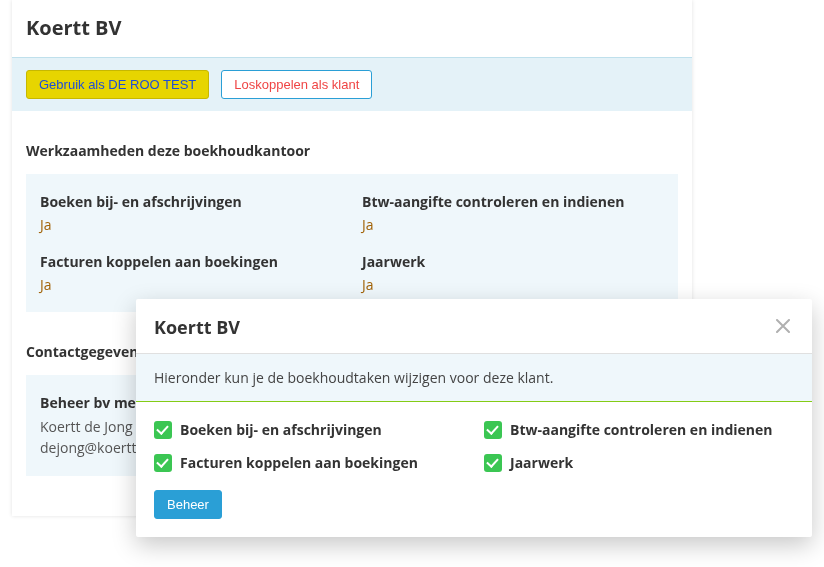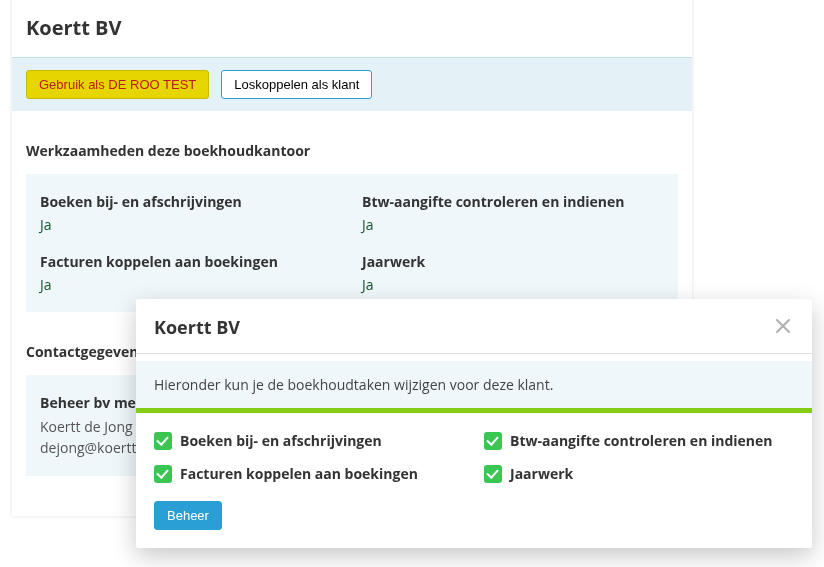--- a/index.html
+++ b/index.html
@@ -41,26 +41,26 @@
     padding: 7px 12px;
     font-size: 13px;
     border-radius: 3px;
     cursor: pointer;
     border: 1px solid transparent;
     line-height: 1;
   }
   .btn-yellow {
     background: #e7d500;
     border-color: #c7b800;
-    color: #b91c1c;
+    color: #1d4ed8;
   }
   .btn-outline-blue {
     background: #fff;
     border-color: #2a9fd6;
-    color: #000000;
+    color: #ef4444;
   }
   .btn-blue {
     background: #2a9fd6;
     border-color: #2a9fd6;
     color: #fff;
   }
   .section-heading {
     font-size: 14px;
     font-weight: 700;
     color: #333;
@@ -74,21 +74,21 @@
     grid-template-columns: 1fr 1fr;
     row-gap: 18px;
     column-gap: 20px;
   }
   .panel-item .label {
     font-weight: 700;
     color: #333;
     margin-bottom: 4px;
   }
   .panel-item .value {
-    color: #14532d;
+    color: #a16207;
   }
   .contact-panel {
     background: #eff7fb;
     margin: 0 14px;
     padding: 18px 14px;
   }
   .contact-panel .label {
     font-weight: 700;
     color: #333;
     margin-bottom: 4px;
@@ -127,22 +127,21 @@
     cursor: pointer;
     background: none;
     border: none;
     padding: 2px 4px;
   }
   .modal-banner {
     background: #eff7fb;
     padding: 14px 18px;
     color: #444;
     font-size: 14px;
-    border-bottom: 5px solid #84cc16;
-    margin-top: 7px;
+    border-bottom: 1px solid #84cc16;
   }
   .modal-body {
     padding: 18px;
   }
   .checkbox-grid {
     display: grid;
     grid-template-columns: 1fr 1fr;
     row-gap: 14px;
     column-gap: 20px;
     margin-bottom: 18px;

